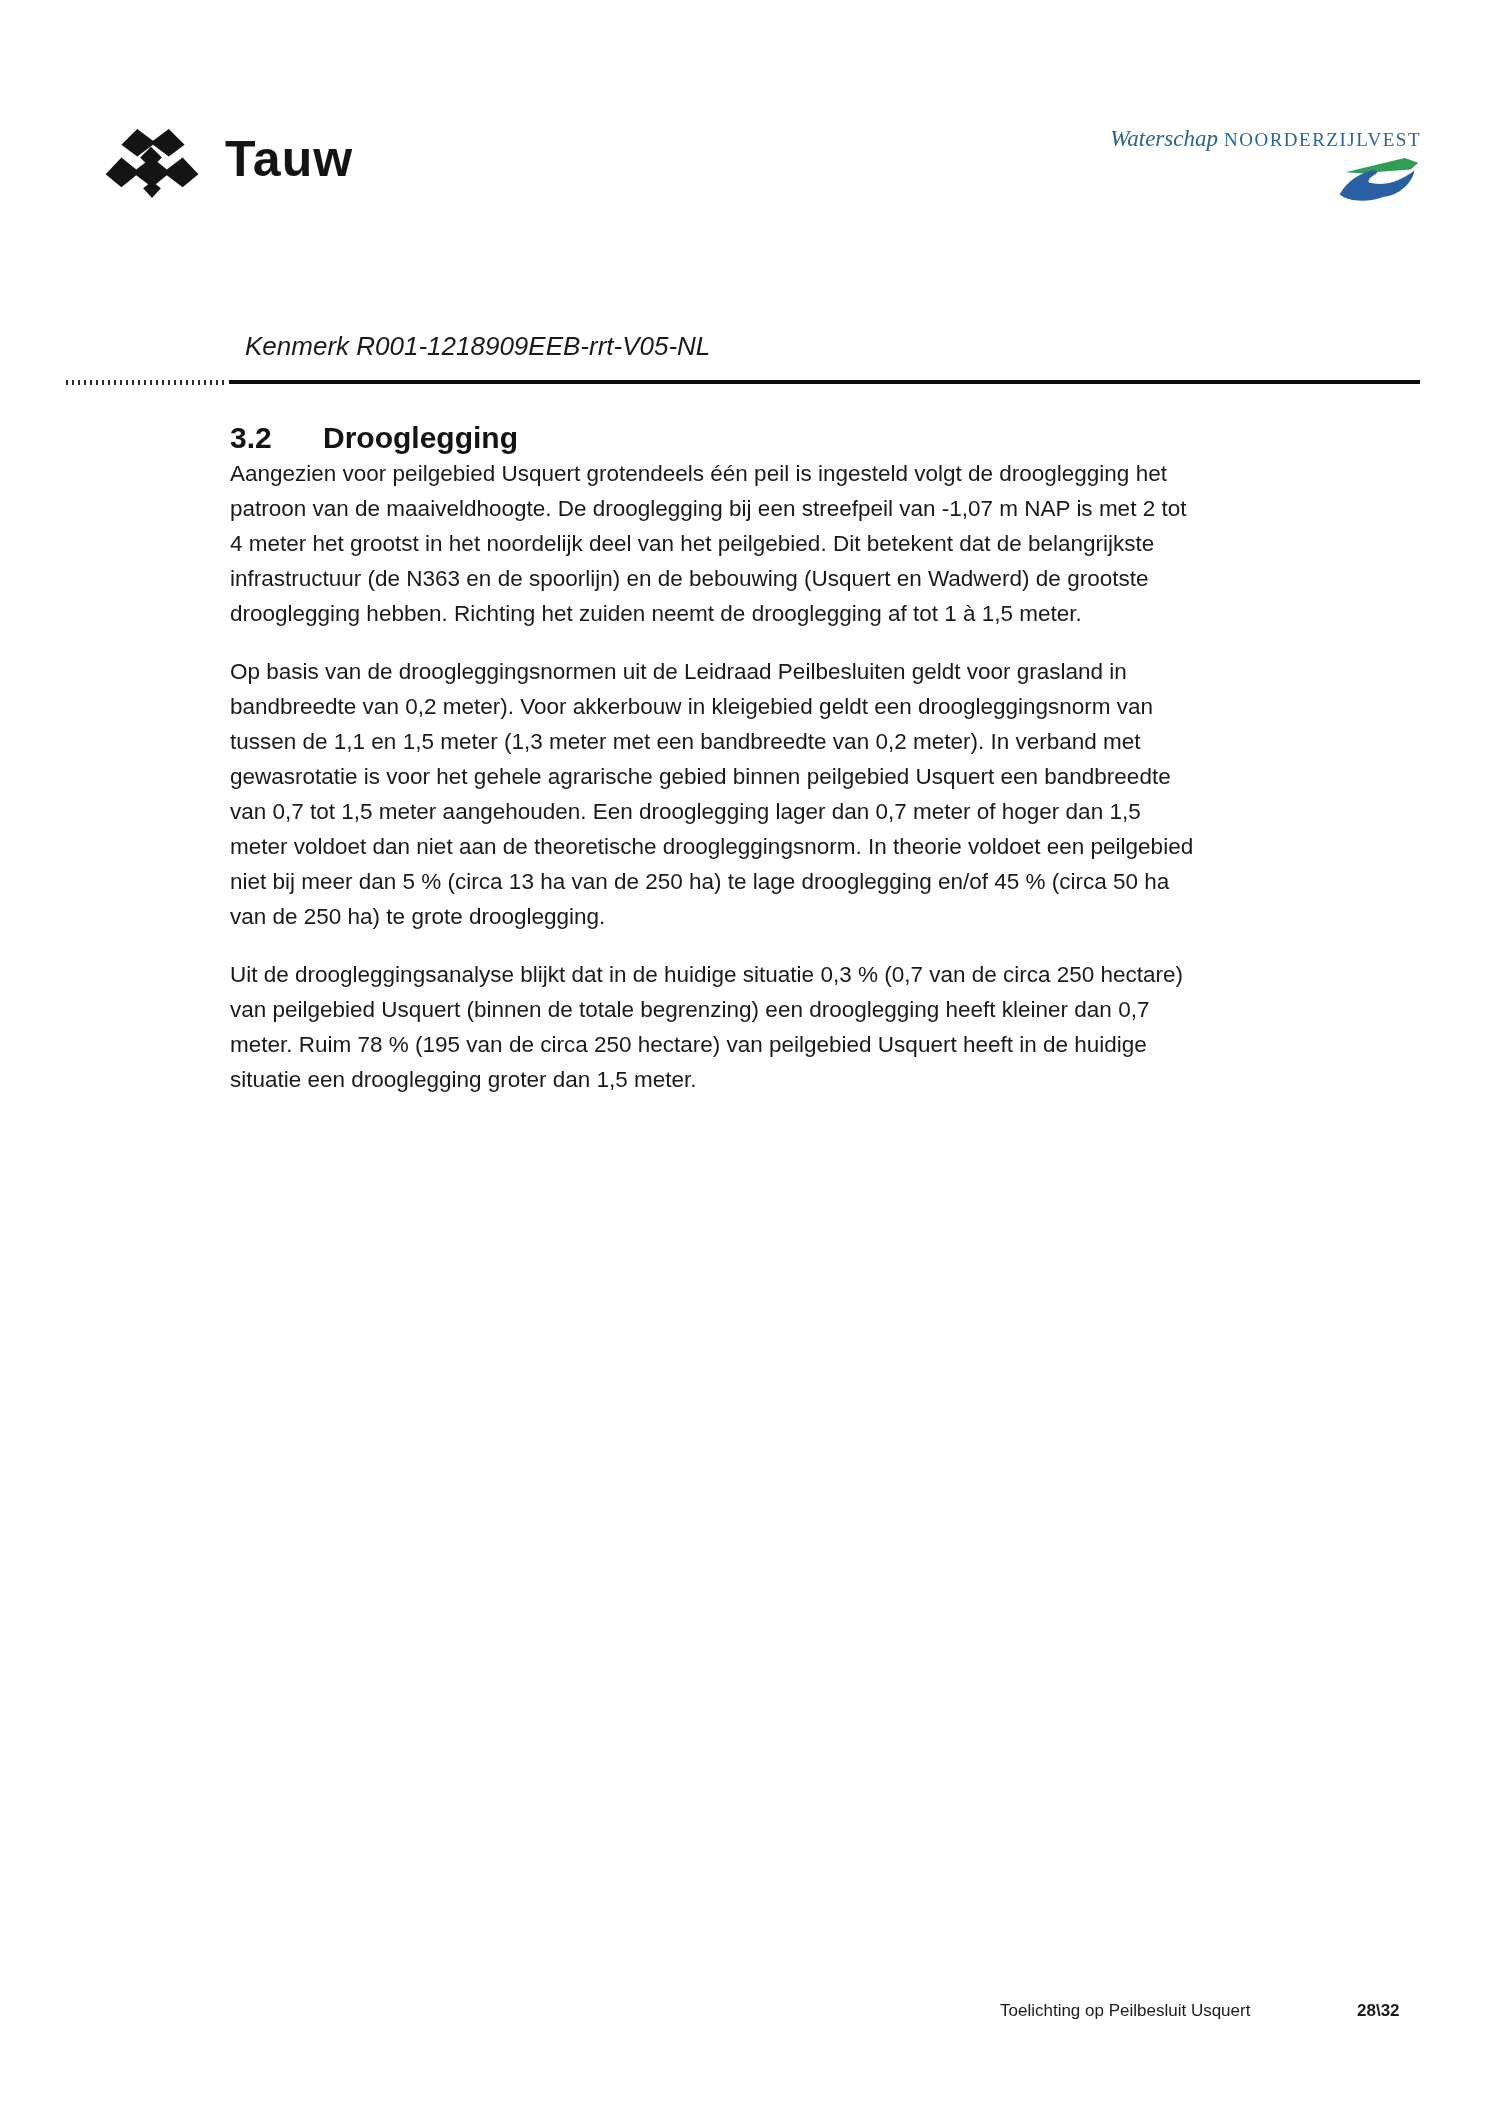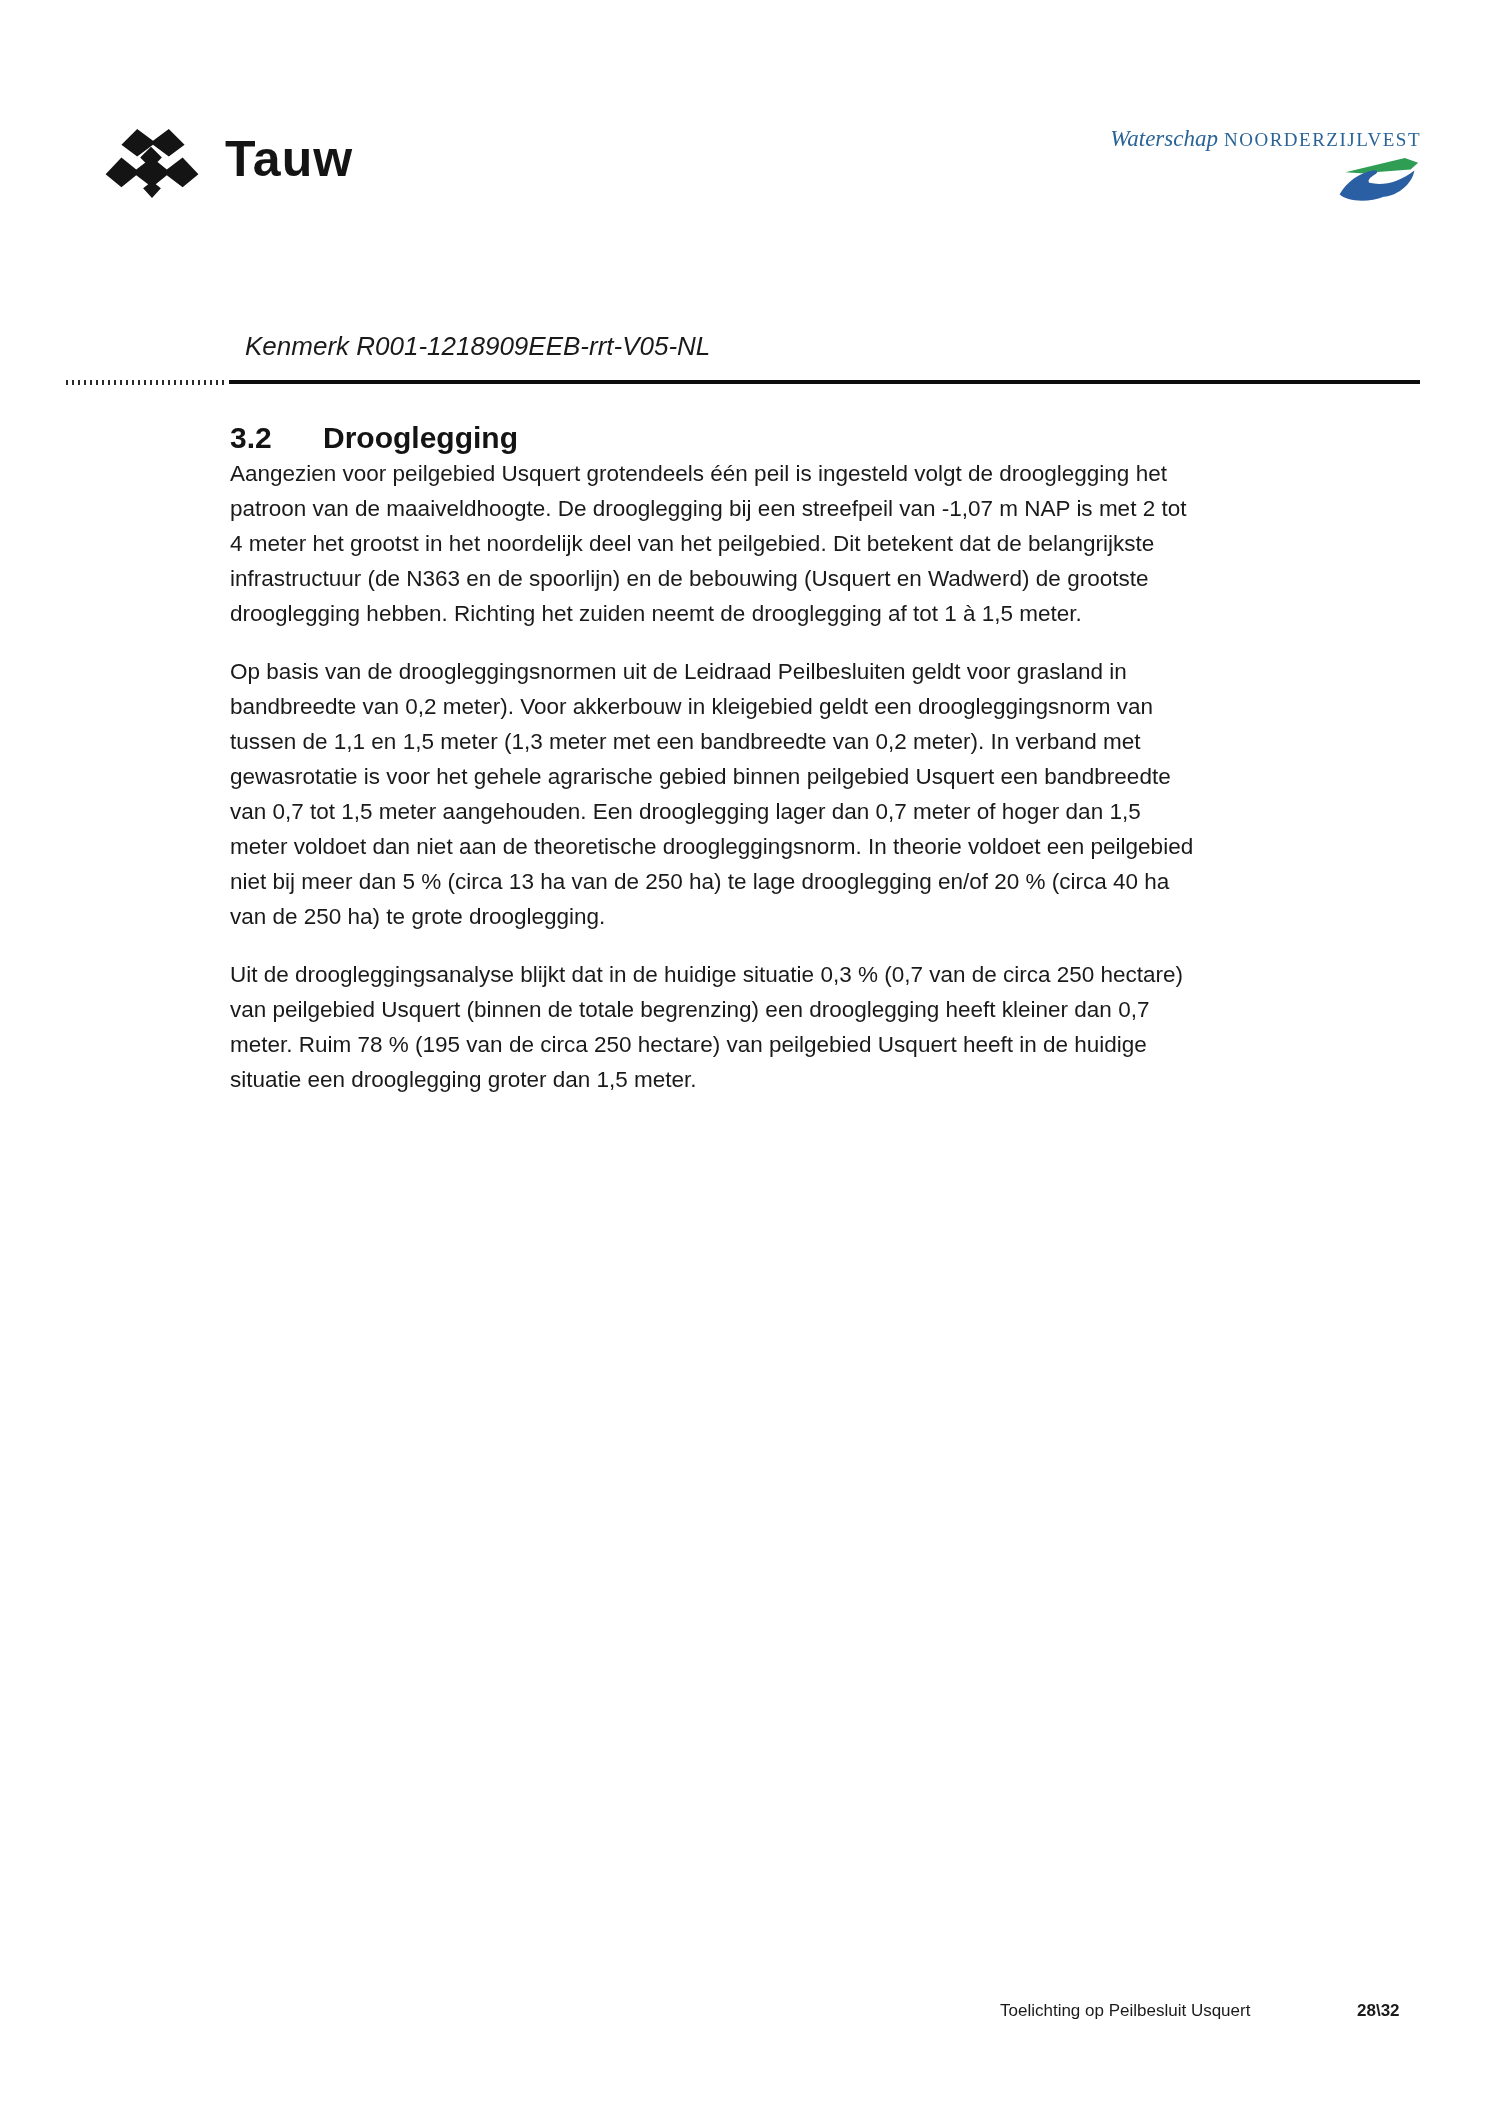--- a/index.html
+++ b/index.html
@@ -88,21 +88,21 @@
         <div class="line">infrastructuur (de N363 en de spoorlijn) en de bebouwing (Usquert en Wadwerd) de grootste</div>
         <div class="line">drooglegging hebben. Richting het zuiden neemt de drooglegging af tot 1 à 1,5 meter.</div>
       </div>
     <div class="para">
         <div class="line">Op basis van de droogleggingsnormen uit de Leidraad Peilbesluiten geldt voor grasland in</div>
         <div class="line">bandbreedte van 0,2 meter). Voor akkerbouw in kleigebied geldt een droogleggingsnorm van</div>
         <div class="line">tussen de 1,1 en 1,5 meter (1,3 meter met een bandbreedte van 0,2 meter). In verband met</div>
         <div class="line">gewasrotatie is voor het gehele agrarische gebied binnen peilgebied Usquert een bandbreedte</div>
         <div class="line">van 0,7 tot 1,5 meter aangehouden. Een drooglegging lager dan 0,7 meter of hoger dan 1,5</div>
         <div class="line">meter voldoet dan niet aan de theoretische droogleggingsnorm. In theorie voldoet een peilgebied</div>
-        <div class="line">niet bij meer dan 5 % (circa 13 ha van de 250 ha) te lage drooglegging en/of 20 % (circa 40 ha</div>
+        <div class="line">niet bij meer dan 5 % (circa 13 ha van de 250 ha) te lage drooglegging en/of 45 % (circa 50 ha</div>
         <div class="line">van de 250 ha) te grote drooglegging.</div>
       </div>
     <div class="para">
         <div class="line">Uit de droogleggingsanalyse blijkt dat in de huidige situatie 0,3 % (0,7 van de circa 250 hectare)</div>
         <div class="line">van peilgebied Usquert (binnen de totale begrenzing) een drooglegging heeft kleiner dan 0,7</div>
         <div class="line">meter. Ruim 78 % (195 van de circa 250 hectare) van peilgebied Usquert heeft in de huidige</div>
         <div class="line">situatie een drooglegging groter dan 1,5 meter.</div>
       </div>
   </div>
 

